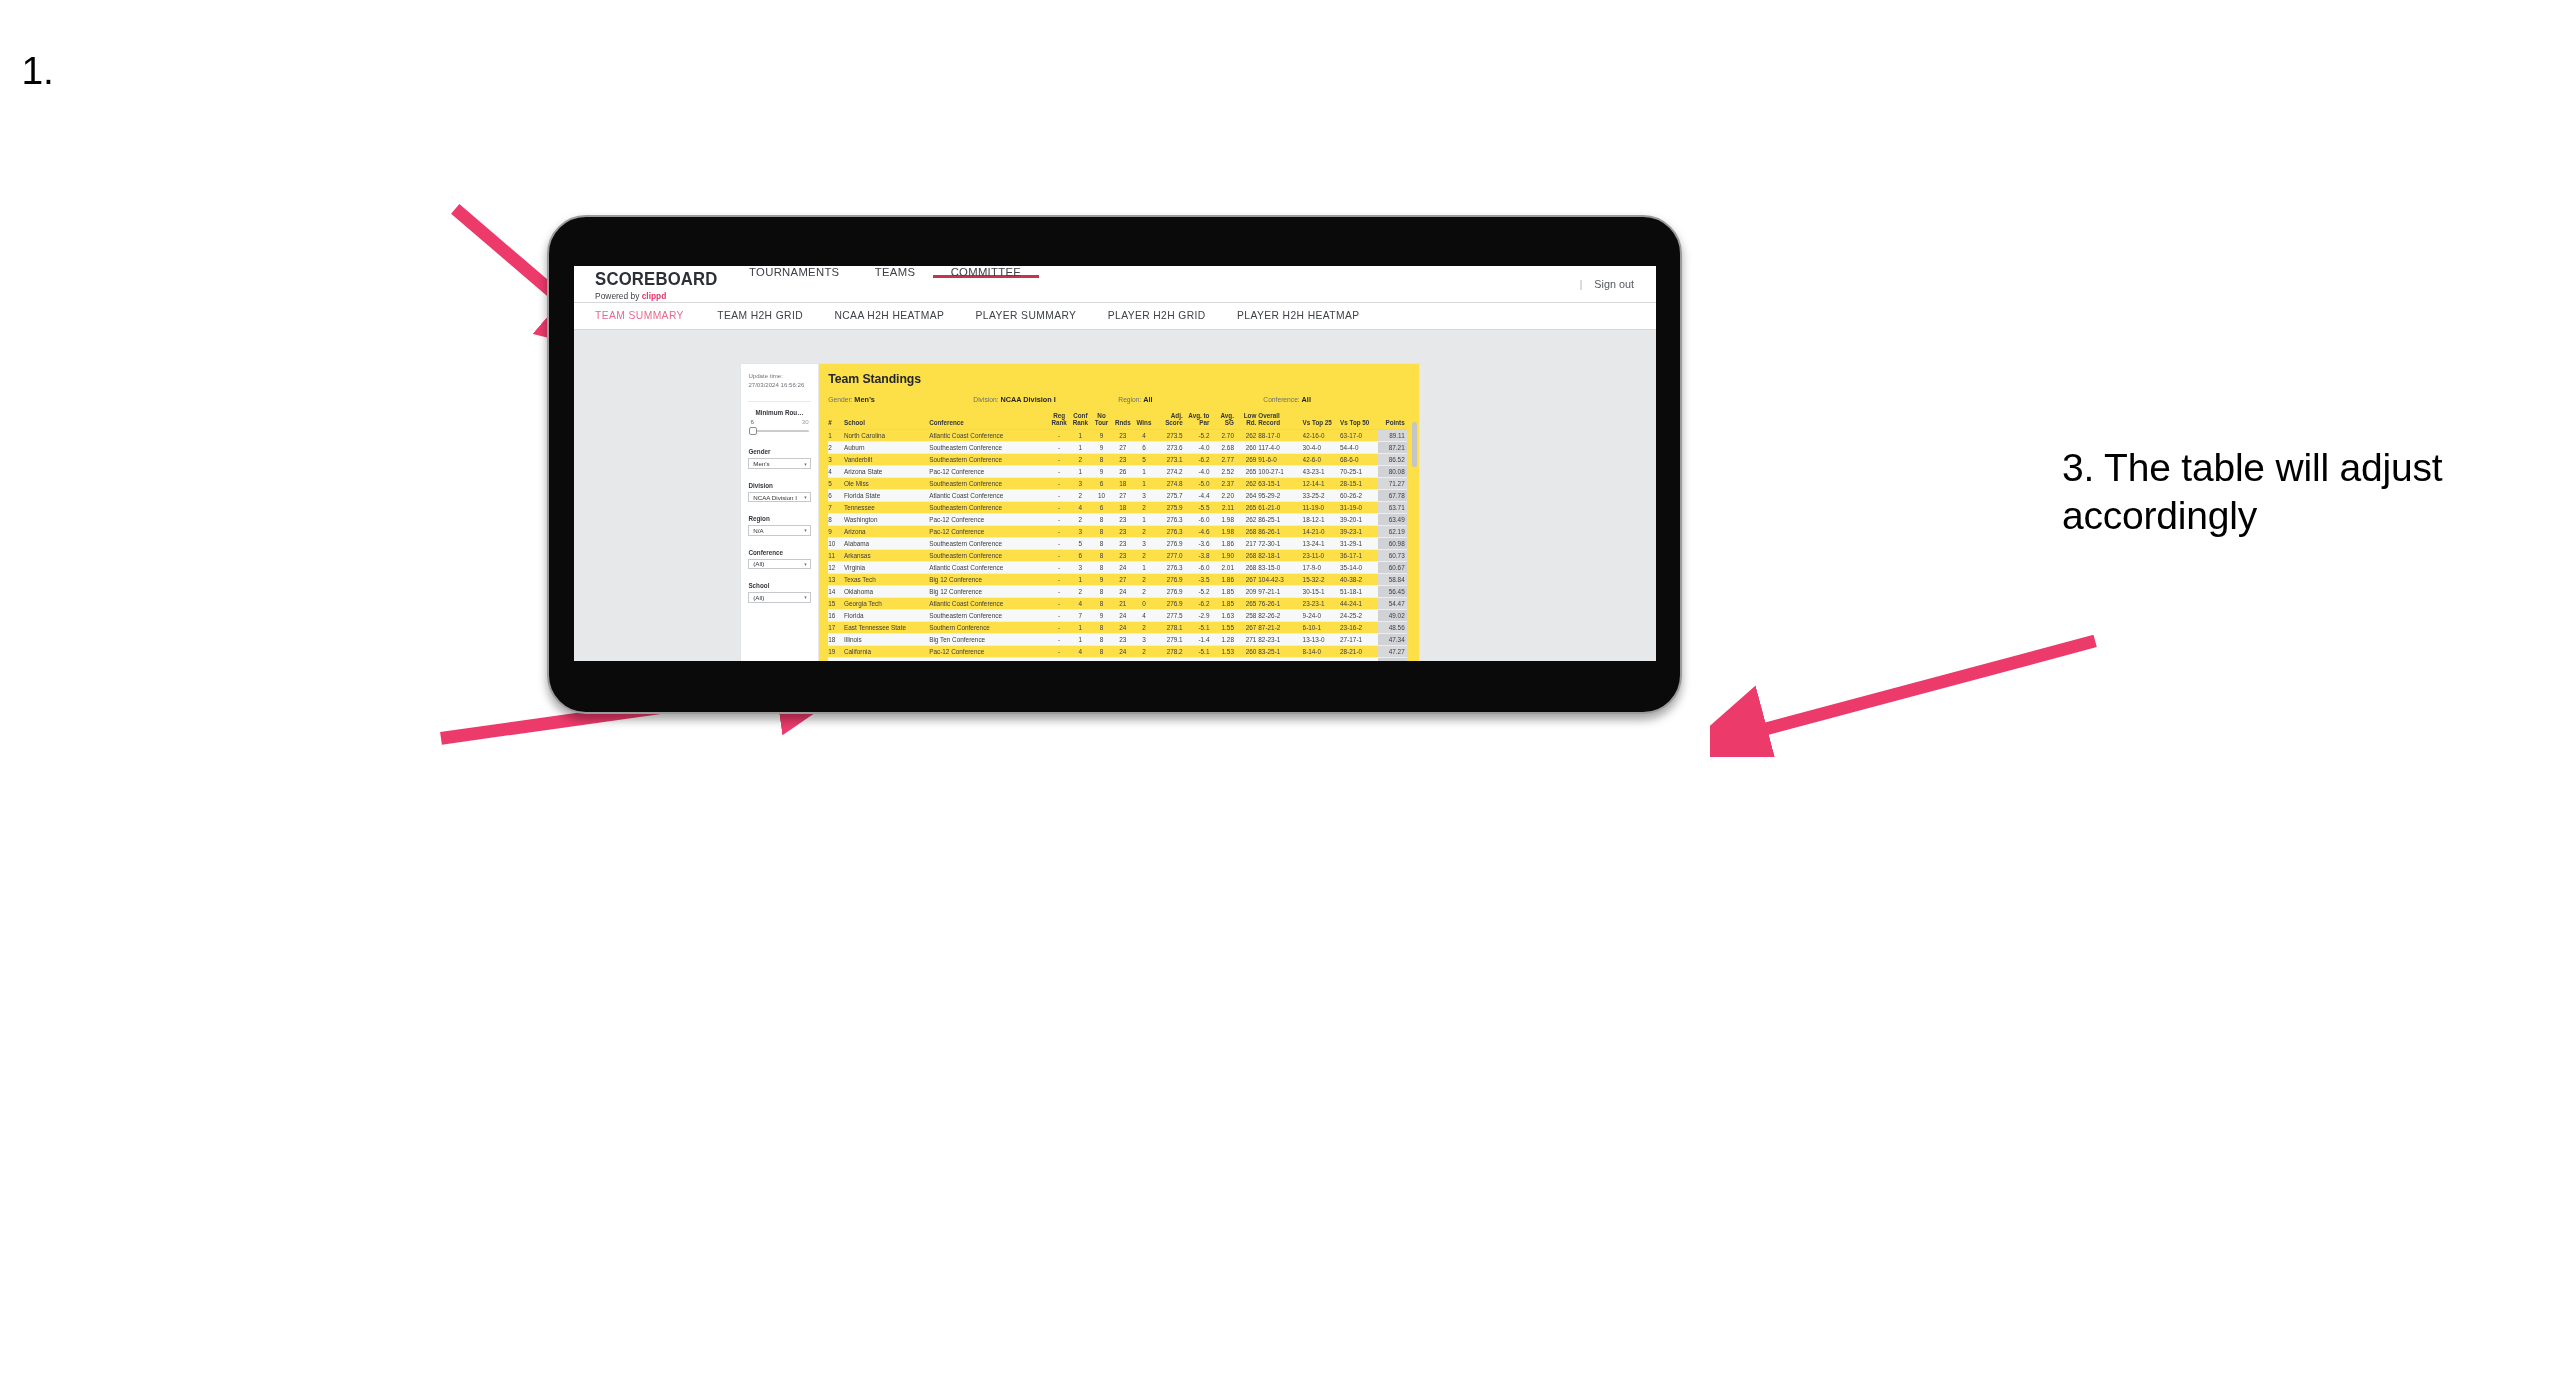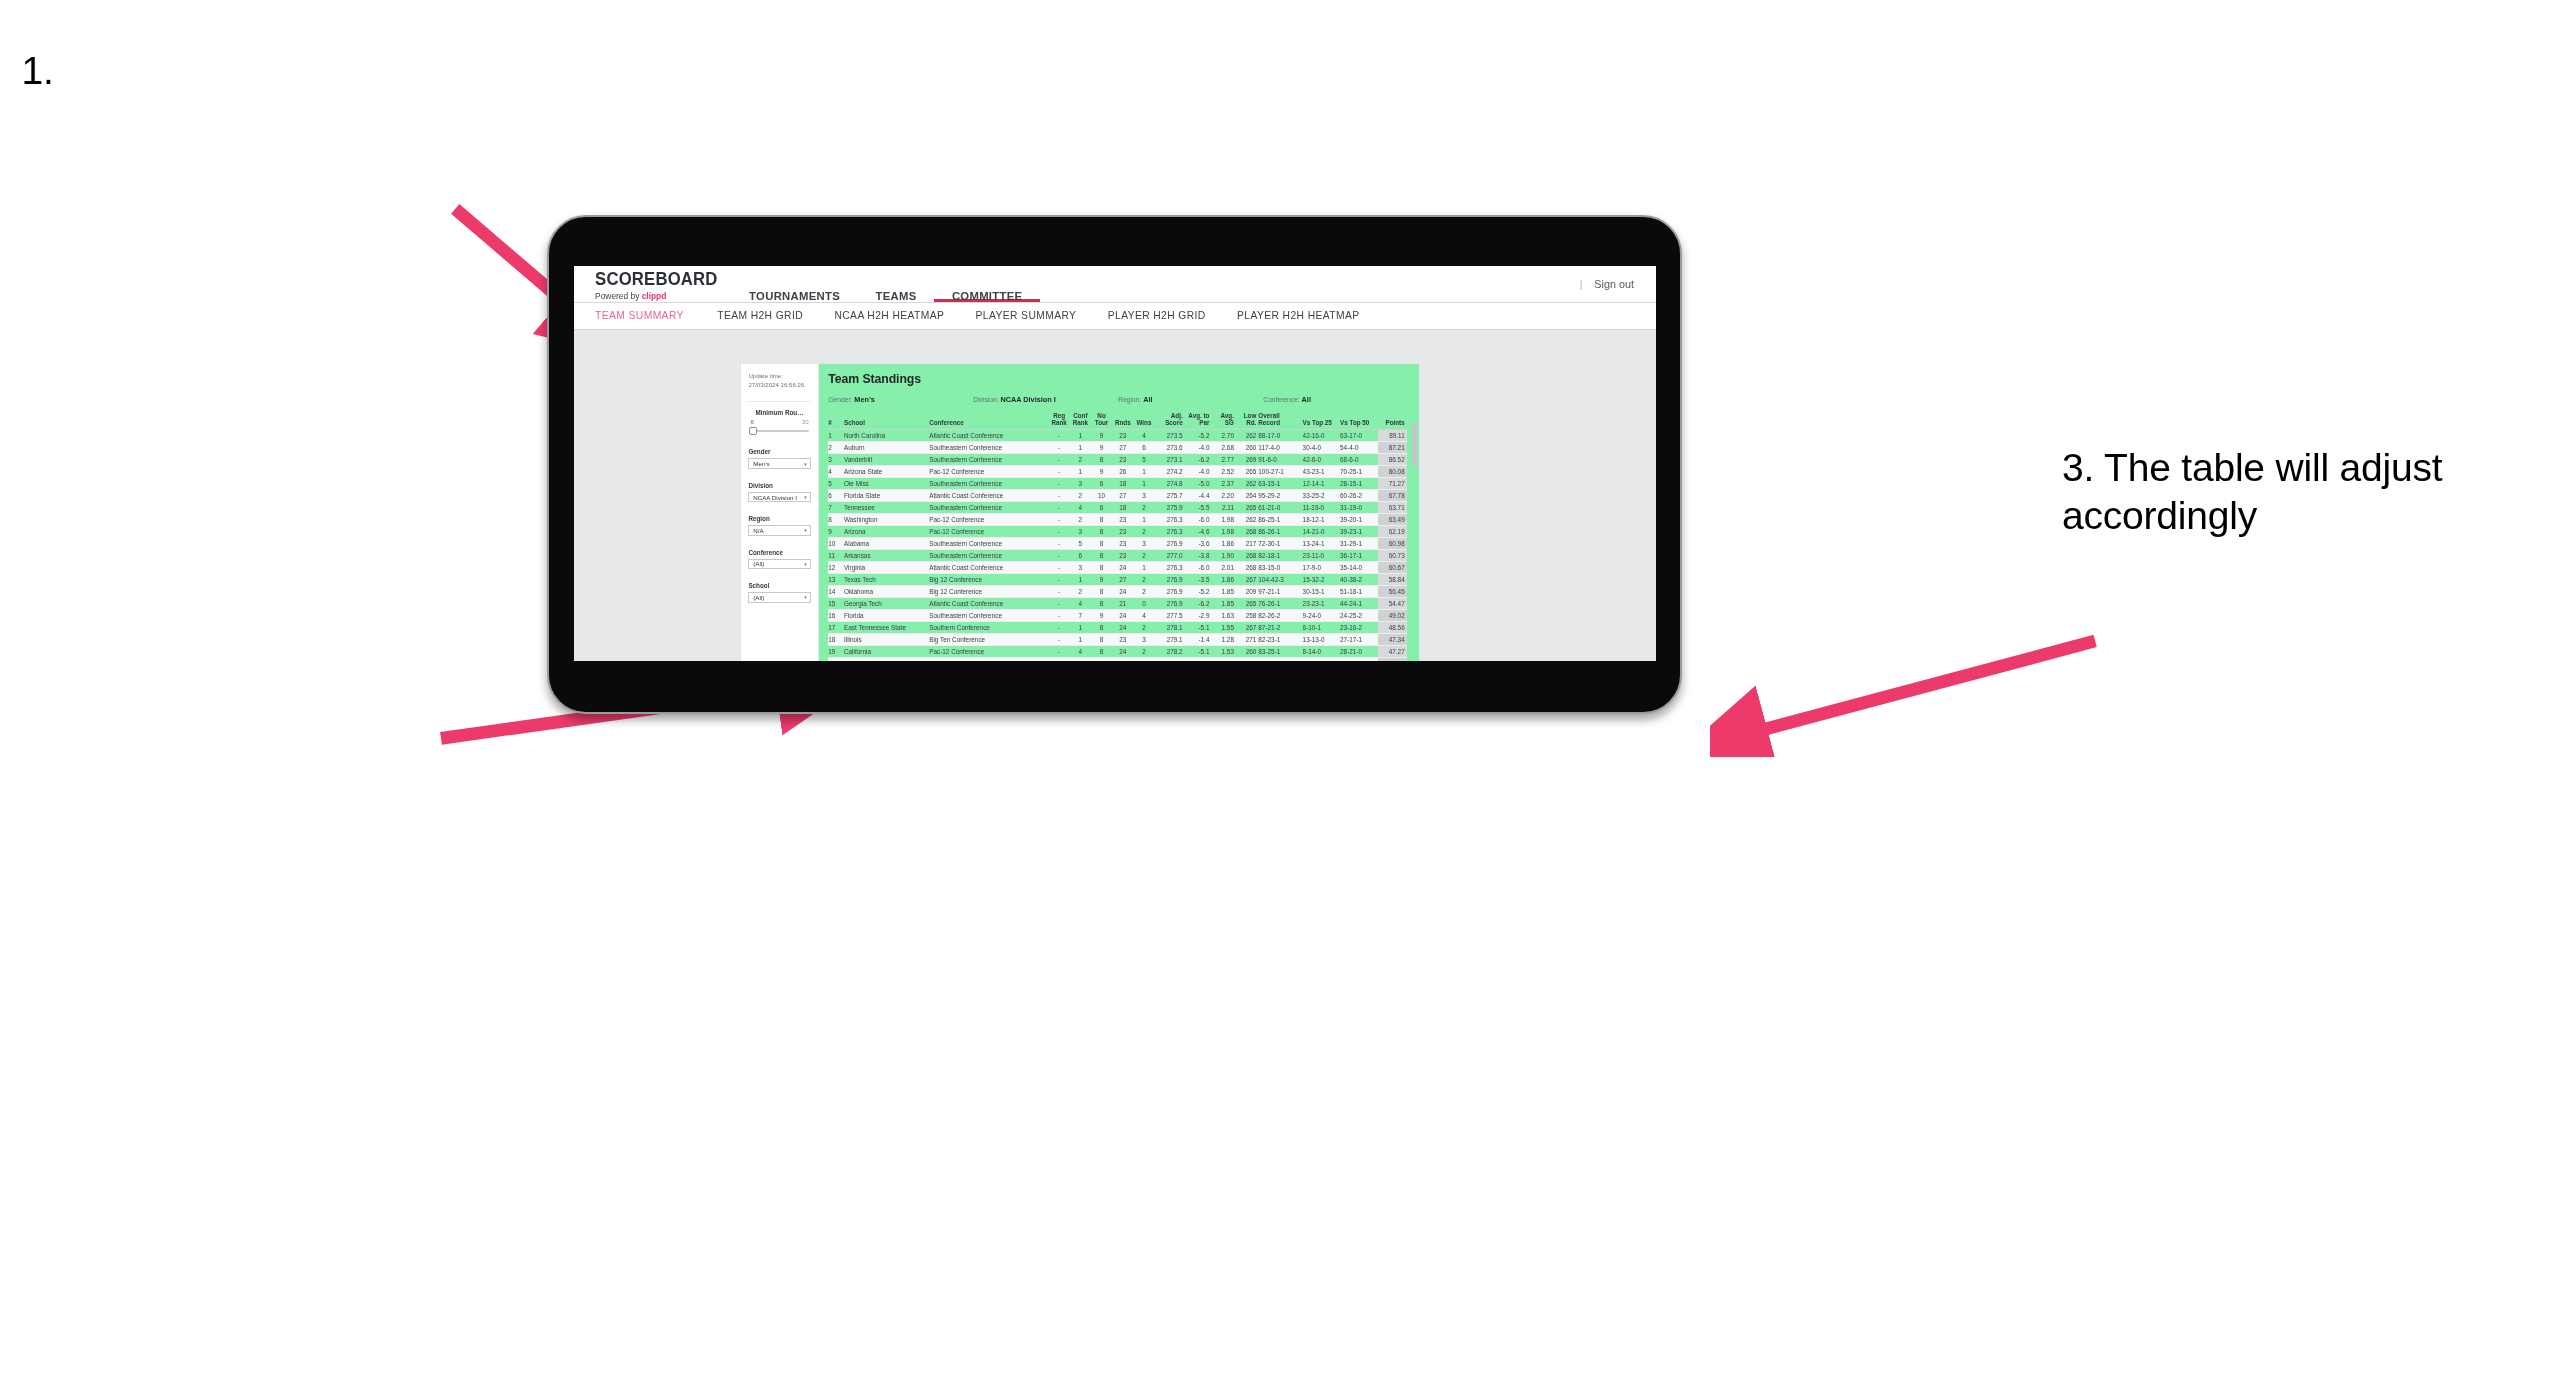--- a/index.html
+++ b/index.html
@@ -62,21 +62,21 @@
   }
   .brand { padding: 3.9px 13.8px 0 21.6px; display:flex; flex-direction:column; justify-content:center; }
   .brand-name {
     font-family: "Liberation Sans", sans-serif;
     font-weight: 700; font-size: 16.7px; letter-spacing: 0.2px;
     color: #2b2f36; line-height: 1;
     transform: scaleY(1.15); transform-origin: left center;
   }
   .brand-sub { font-size: 8.4px; color:#3c3f45; margin-top:3.9px; white-space:nowrap; }
   .brand-sub .clippd { color:#e8326a; font-weight:700; }
-  .nav-items { display:flex; align-items:flex-end;font-weight:bold; }
+  .nav-items { display:flex; align-items:flex-start; }
   .nav-item {
     display:flex; align-items:center; padding: 0 17.7px;
     font-size: 11.3px; color:#3d4148; letter-spacing:0.3px;
     cursor:pointer; white-space:nowrap;
   }
   .nav-item.active { box-shadow: inset 0 -2.9px 0 #c2344f; }
   .nav-right { margin-left:auto; display:flex; align-items:center; padding-right:21.6px; gap:11.8px; }
   .nav-divider { color:#b7bbc0; font-size:11.8px; }
   .signout { font-size:10.8px; color:#54585e; cursor:pointer; }
 
@@ -92,21 +92,21 @@
     padding: 0 15.7px; cursor:pointer; white-space:nowrap;
   }
   .subnav-item:first-child { padding-left:0; padding-right:17.7px; }
   .subnav-item.active { color:#e8688e; }
 
   
   .canvas { background:#e6e8ea; height: calc(100% - 64px); position:relative; padding-top: 34px; }
   .viz-card {
     position:absolute; left: 167px; top: 34px;
     width: 678px; height: 326px;
-    background:#86efac;
+    background:#fde047;
     box-shadow: 0 0 0 1px #e2e4e6;
     display:flex; flex-direction:column;
   }
   .viz-body { display:flex; flex:1; min-height:0; }
 
   
   .filters {
     width: 78px; flex: 0 0 78px;
     border-right: 1px solid #e6e7e9;
     padding: 8.8px 6.9px 0 7.9px;

